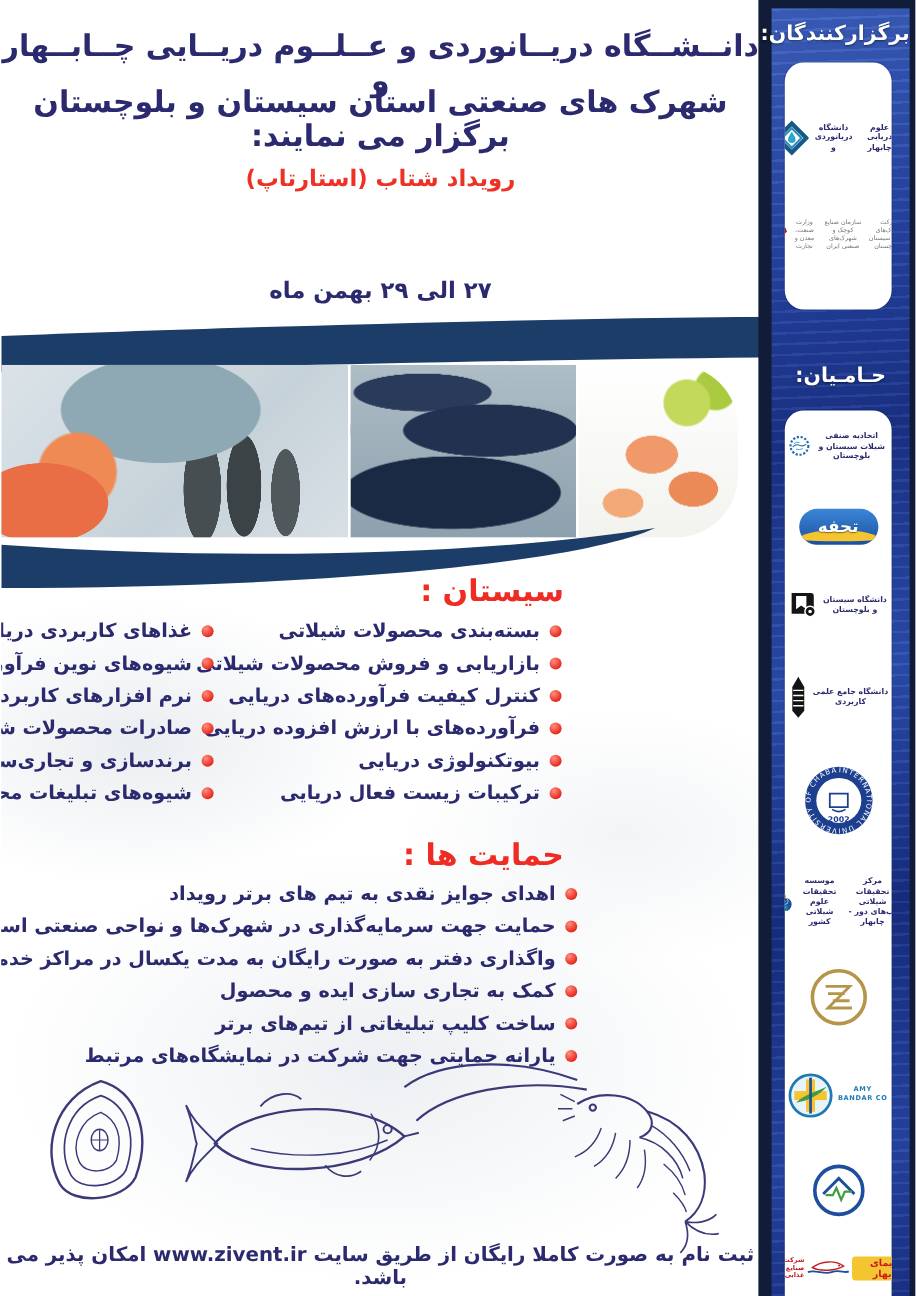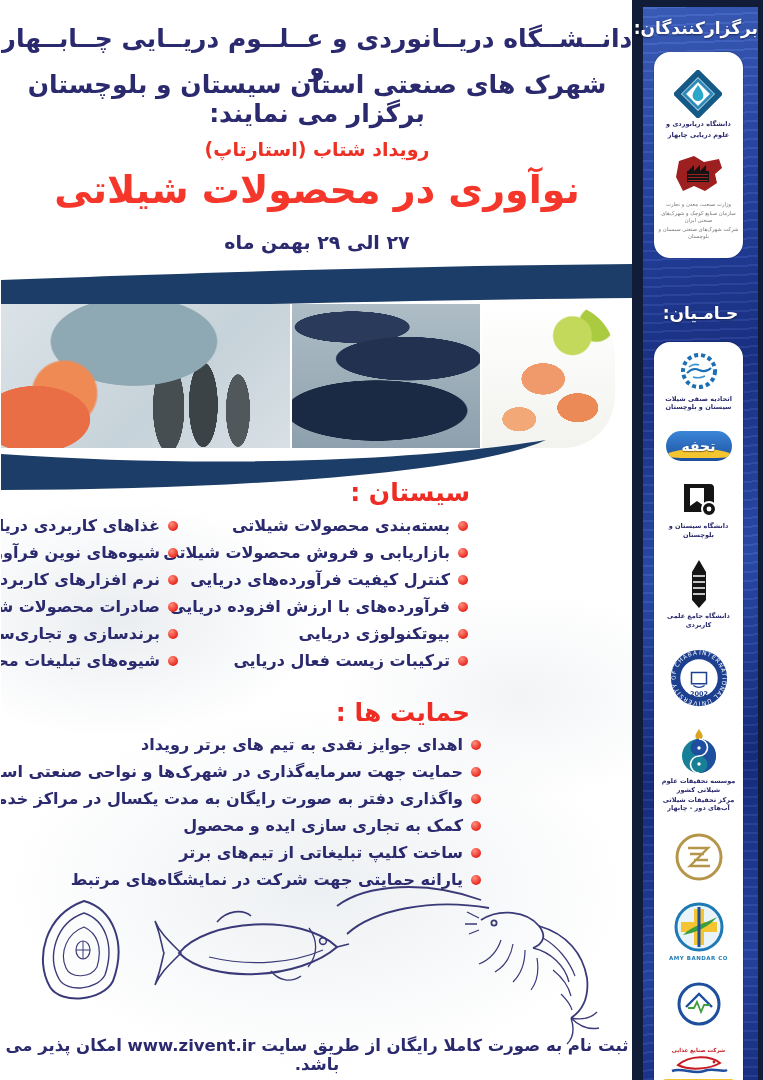--- a/index.html
+++ b/index.html
@@ -92,21 +92,21 @@
   }
   .side-label { position:absolute; left:11px; width:115px; text-align:center; direction:rtl;
     color:#fff; font-weight:bold; font-size:17px; text-shadow:0 1px 2px rgba(0,0,0,.5); }
   #organizers-label { top:18px; }
   #sponsors-label { top:303px; }
   .card { position:absolute; left:22px; width:89px; background:#fff; border-radius:16px;
     display:flex; flex-direction:column; align-items:center; overflow:hidden;
     box-shadow:0 0 0 1px rgba(0,0,0,.12); }
   #org-card { top:52px; height:206px; justify-content:space-evenly; padding:4px 2px; }
   #sponsor-card { top:342px; height:939px; justify-content:space-between; padding:9px 2px 6px; }
-  .logo-block { display:flex; flex-direction:column; align-items:center; gap:2px; }
+  .logo-block { display:flex; flex-direction:row; align-items:center; gap:2px; }
   .cap { text-align:center; direction:rtl; color:#2b2a6e; font-weight:bold; font-size:6.5px; line-height:1.3; }
   .cap.gray { color:#777; font-weight:normal; font-size:5.3px; }
   .cap.en { direction:ltr; color:#1d7ab5; font-size:5.5px; letter-spacing:.5px; }
   .tohfeh-pill { position:relative; width:66px; height:30px; border-radius:15px; overflow:hidden;
     background:linear-gradient(180deg,#3b86d8,#1c4f9e); display:flex; align-items:center; justify-content:center; }
   .tohfeh-wave { position:absolute; left:0; right:0; bottom:3px; height:9px;
     background:#f4c431; border-radius:50% 50% 40% 40% / 90% 90% 20% 20%; }
   .tohfeh-pill span { position:relative; color:#fff; font-weight:bold; font-size:14px; direction:rtl; text-shadow:0 1px 1px rgba(0,0,0,.45); }
   .puna-pill { background:linear-gradient(#d32027,#a01318); border-radius:11px; padding:16px 14px;
     color:#fff; font-weight:bold; font-size:13px; direction:rtl; box-shadow:0 0 0 2px #fff, 0 0 0 3px #d32027; }
@@ -118,21 +118,20 @@
   .simay-top { color:#c61d23; font-size:5.5px; direction:rtl; font-weight:bold; }
 </style>
 </head>
 <body>
 
 <div class="main">
 
   <div class="hdr l1">دانــشــگاه دریــانوردی و عــلــوم دریــایی چــابــهار و</div>
   <div class="hdr l2">شهرک های صنعتی استان سیستان و بلوچستان برگزار می نمایند:</div>
   <div class="hdr etype">رویداد شتاب (استارتاپ)</div>
-  <div class="hdr etitle">نوآوری در محصولات شیلاتی</div>
   <div class="hdr edate">۲۷ الی ۲۹ بهمن ماه</div>
 
   <svg class="swoosh top" width="632" height="48" viewBox="0 0 632 48">
     <path d="M0,16 C160,10 400,2 632,0 L632,34 C420,36 180,42 0,46 Z" fill="#1c3d67"></path>
   </svg>
 
   <div class="photo-strip">
     <div class="photo ph1"></div>
     <div class="photo ph2"></div>
     <div class="photo ph3"></div>

